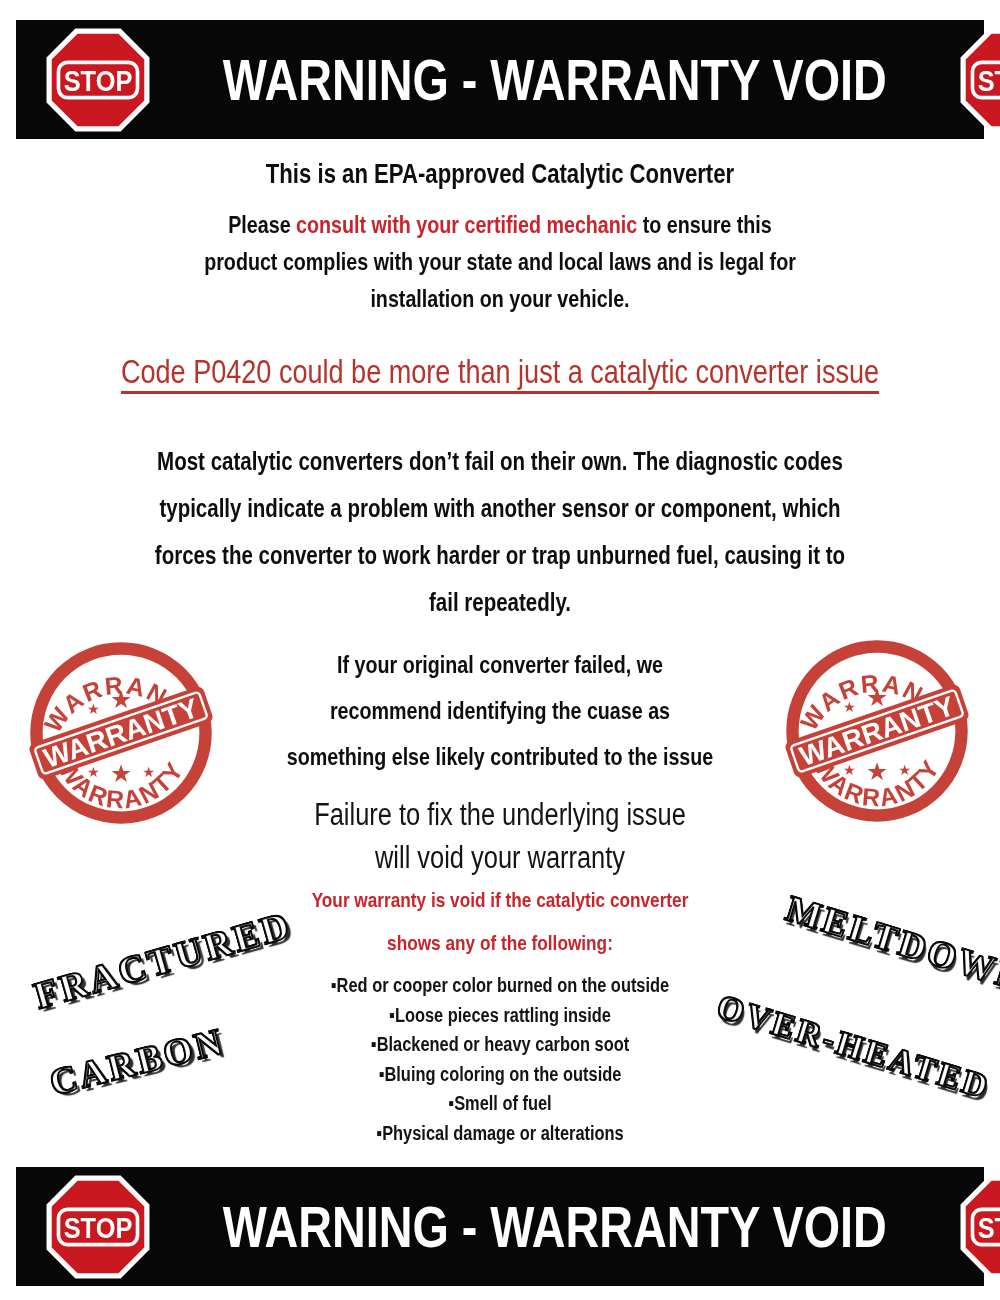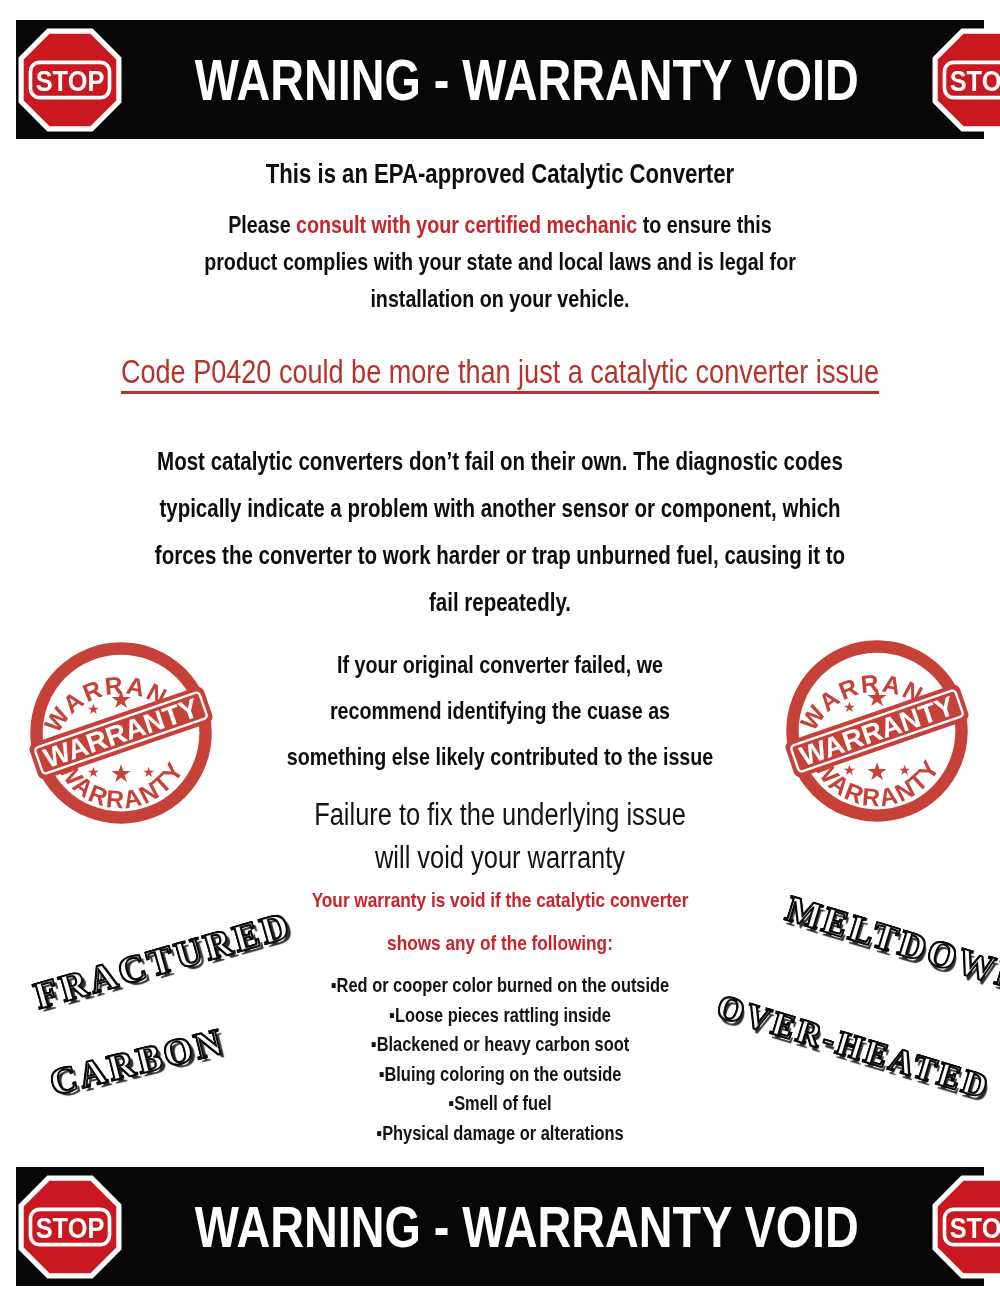--- a/index.html
+++ b/index.html
@@ -6,21 +6,21 @@
   .poster {
     position:relative; width:1000px; height:1300px; background:#ffffff;
     overflow:hidden; font-family:"Liberation Sans","DejaVu Sans",sans-serif;
     color:#0d0d0d;
   }
 
   
   .banner {
     position:absolute; left:16px; right:16px; height:119px; background:#070707;
     display:flex; align-items:center; justify-content:space-between;
-    padding:0 2px; box-sizing:border-box;
+    padding:0 30px; box-sizing:border-box;
   }
   .banner.top    { top:20px; }
   .banner.bottom { top:1167px; }
   .banner-title {
     flex:1 1 auto; text-align:center; color:#ffffff; font-weight:bold;
     font-size:57px; white-space:nowrap; transform:scaleX(0.82);
   }
   .stop-svg { width:104px; height:104px; flex:0 0 auto; }
 
   

